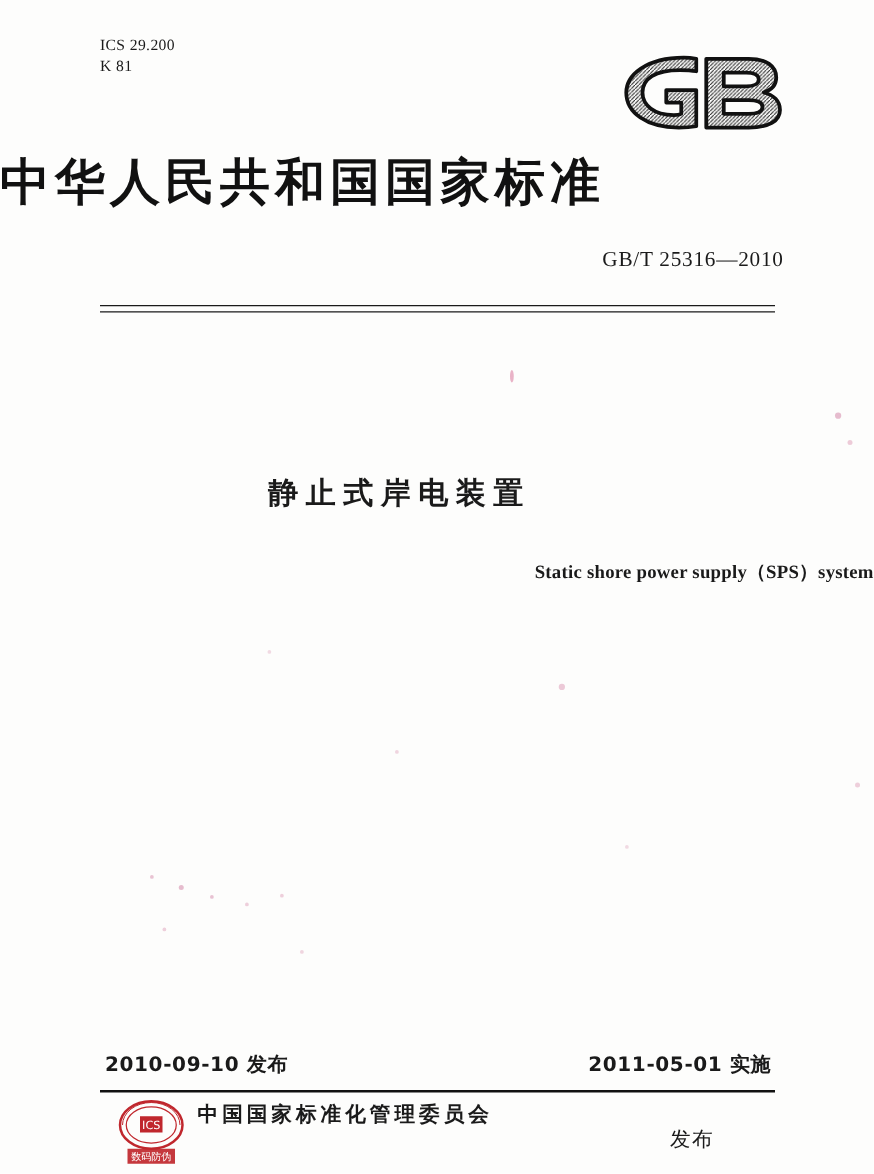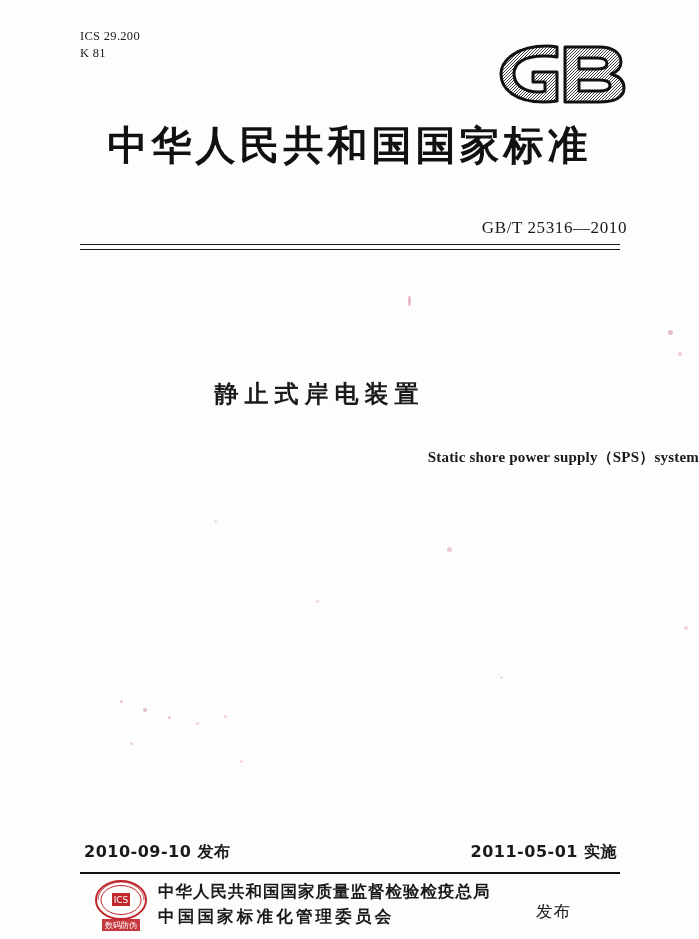--- a/index.html
+++ b/index.html
@@ -47,36 +47,34 @@
     top: 38px;
     width: 150px;
     height: 72px;
   }
 
   .main-title {
     position: absolute;
     left: 0;
     top: 118px;
     width: 699px;
-    text-align: center;
     font-family: "DejaVu Sans", sans-serif;
     font-weight: bold;
     font-size: 40px;
     letter-spacing: 4px;
     color: #111;
   }
 
   .std-number {
     position: absolute;
     right: 72px;
     top: 198px;
     font-family: "Liberation Serif", serif;
     font-size: 17px;
     letter-spacing: 0.6px;
-    margin-top: 20px;
   }
 
   .rule {
     position: absolute;
     left: 80px;
     width: 540px;
     border-top: 1.6px solid #1a1a1a;
   }
   .rule-top { top: 244px; }
   .rule-bottom { top: 249px; border-top-width: 1px; }
@@ -226,18 +224,17 @@
       <ellipse cx="29" cy="22" rx="20" ry="14.5" fill="none" stroke="#c0272d" stroke-width="1"></ellipse>
       <rect x="20" y="15" width="18" height="13" fill="#c0272d"></rect>
       <text x="29" y="25" font-size="9" fill="#fff" text-anchor="middle" font-family="DejaVu Sans, sans-serif">ICS</text>
       <path d="M6 22 a23 18 0 0 1 46 0" fill="none" stroke="#c0272d" stroke-width="0.8"></path>
       <rect x="10" y="41" width="38" height="12" fill="#c0272d" opacity="0.92"></rect>
       <text x="29" y="50" font-size="8" fill="#fff" text-anchor="middle" font-family="DejaVu Sans, sans-serif">数码防伪</text>
     </svg>
   </div>
 
   <div class="publisher">
-    <div class="line1">中华人民共和国国家质量监督检验检疫总局</div>
     <div class="line2">中国国家标准化管理委员会</div>
   </div>
   <div class="publish-word">发布</div>
 
 </div>
 
 </body></html>

